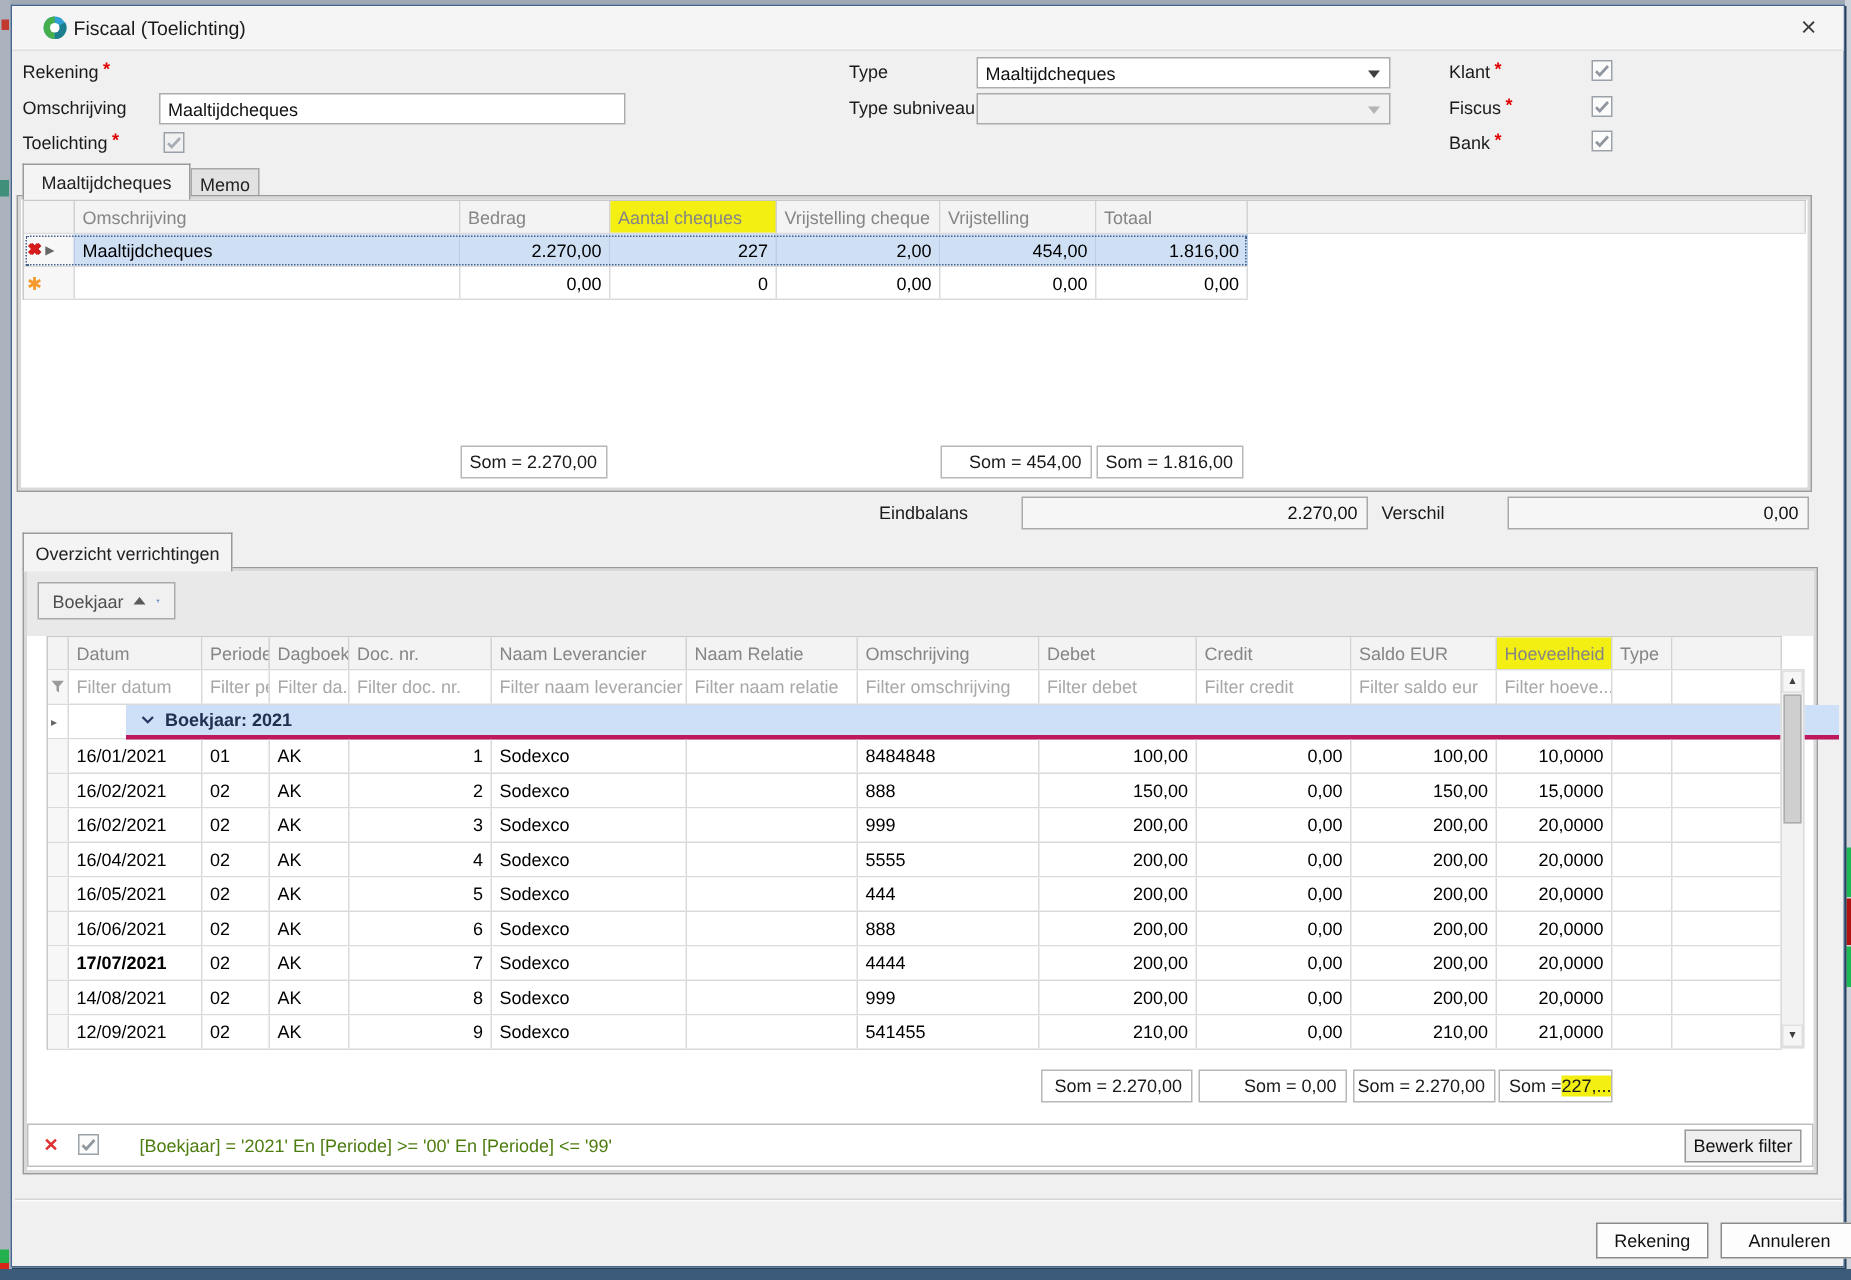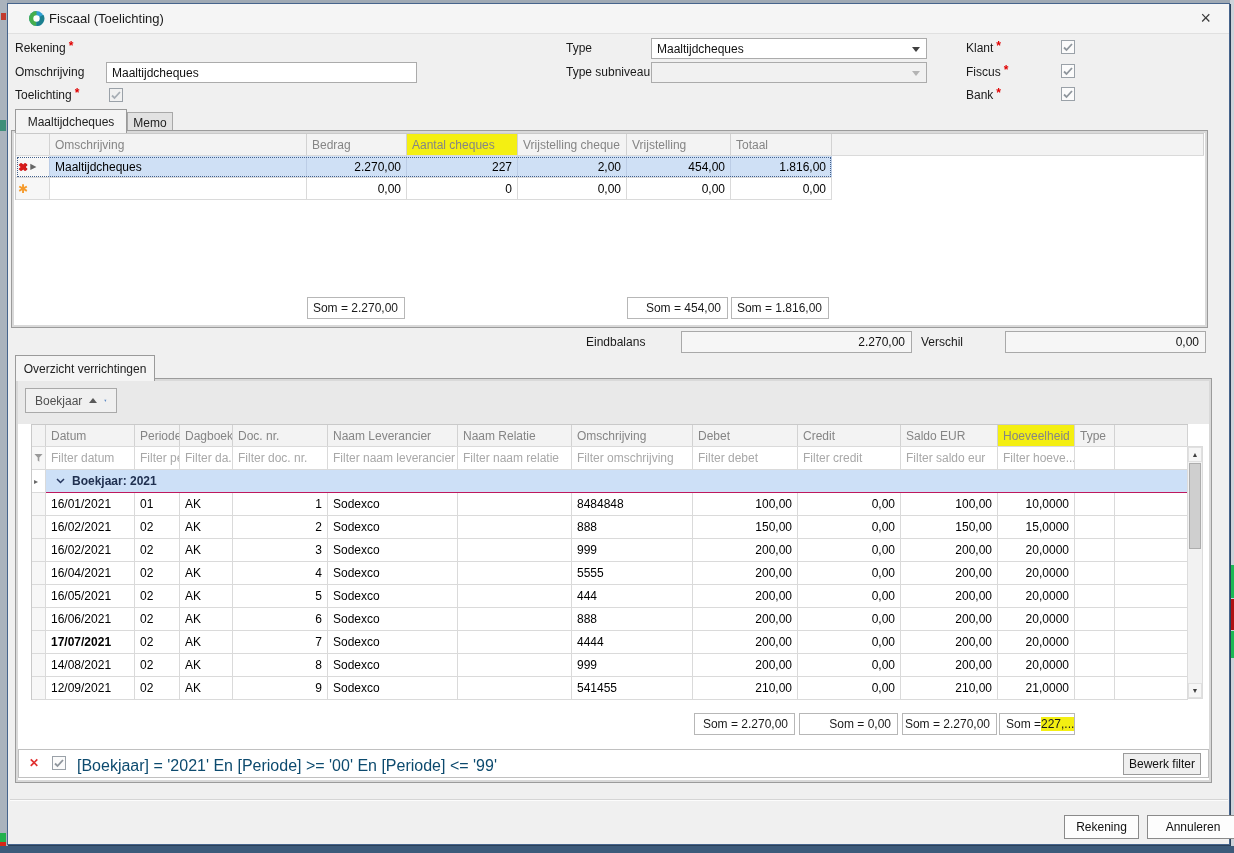--- a/index.html
+++ b/index.html
@@ -46,34 +46,34 @@
   .gridwrap{position:absolute;font-size:12px;border-top:1px solid #c9c9c9;border-left:1px solid #c9c9c9;box-sizing:border-box;background:#fff;}
   .grow{display:flex;box-sizing:border-box;border-bottom:1px solid #dadada;background:#fff;}
   .gcell{box-sizing:border-box;border-right:1px solid #dadada;padding:4px 5px 0 5px;white-space:nowrap;overflow:hidden;flex:none;}
   .gcell.r{text-align:right;}
   .ghead{background:#f3f3f3;}
   .ghead .gcell{background:#f3f3f3;color:#858585;border-right:1px solid #d2d2d2;}
   .gfilter .gcell{color:#a8a8a8;}
   .hl{background:#f4ef12 !important;}
   .grow.sel .gcell{background:#cfe0f5;border-right:1px solid #bccde6;}
   .grow.sel{outline:1px dotted #44618c;outline-offset:-2px;}
-  .grouprow-bar{background:#cde0f7;border-bottom:1px solid #be185d;color:#203050;font-weight:bold;display:flex;align-items:center;gap:7px;padding:0 0 0 10px;box-sizing:border-box;flex:none;}
+  .grouprow-bar{background:#cde0f7;border-bottom:3px solid #be185d;color:#203050;font-weight:bold;display:flex;align-items:center;gap:7px;padding:0 0 0 10px;box-sizing:border-box;flex:none;margin-left:38px;}
   .gutter{background:#f7f7f7;display:flex;align-items:center;justify-content:flex-start;gap:3px;padding:0 2px;}
   .mk-x{color:#d81b1b;font-weight:bold;font-size:11px;text-shadow:1px 0 0 #c41010;line-height:10px;}
   .mk-arrow{color:#666;font-size:8px;}
   .mk-star{color:#f59b2d;font-size:12px;line-height:10px;}
   .sumbox{position:absolute;height:22px;background:#fff;border:1px solid #b7b7b7;font-size:12px;color:#1a1a1a;display:flex;align-items:center;justify-content:flex-end;padding:0 6px;box-sizing:border-box;white-space:nowrap;}
   
   .vscroll{position:absolute;width:16px;background:#f2f2f2;border:1px solid #dcdcdc;box-sizing:border-box;}
   .sarrow{position:absolute;left:0;width:14px;height:15px;background:#f6f6f6;border:1px solid #e0e0e0;color:#3f3f3f;font-size:7px;display:flex;align-items:center;justify-content:center;box-sizing:border-box;}
   .sthumb{position:absolute;left:1px;width:12px;background:#cfcfcf;border:1px solid #adadad;box-sizing:border-box;}
   
   .fbar{position:absolute;background:#fff;border:1px solid #c0c0c0;box-sizing:border-box;}
   .fbar-x{position:absolute;left:10px;top:6px;color:#e03030;font-size:12px;font-weight:bold;}
-  .fexpr{position:absolute;left:58px;top:7px;font-size:16px;color:#0c4a6e;white-space:nowrap;}
+  .fexpr{position:absolute;left:74px;top:7px;font-size:12px;color:#4d7c0f;white-space:nowrap;}
   .btn{position:absolute;background:#fdfdfd;border:1px solid #8a8a8a;font-size:12px;color:#111;display:flex;align-items:center;justify-content:center;box-sizing:border-box;}
   .btn.flt{background:#efefef;border:1px solid #9a9a9a;}
   .sep{position:absolute;height:1px;background:#d5d5d5;box-shadow:0 1px 0 #fcfcfc;}
   .balval{position:absolute;background:#f6f6f6;border:1px solid #a9a9a9;font-size:12px;color:#111;display:flex;align-items:center;justify-content:flex-end;padding:0 6px;box-sizing:border-box;}
 </style>
 </head>
 <body>
 
 <div class="edge" style="left:0;top:0;width:7px;height:853px;background:#aab3bd;"></div>
 <div class="edge" style="left:1px;top:13px;width:5px;height:7px;background:#c23a2e;"></div>

